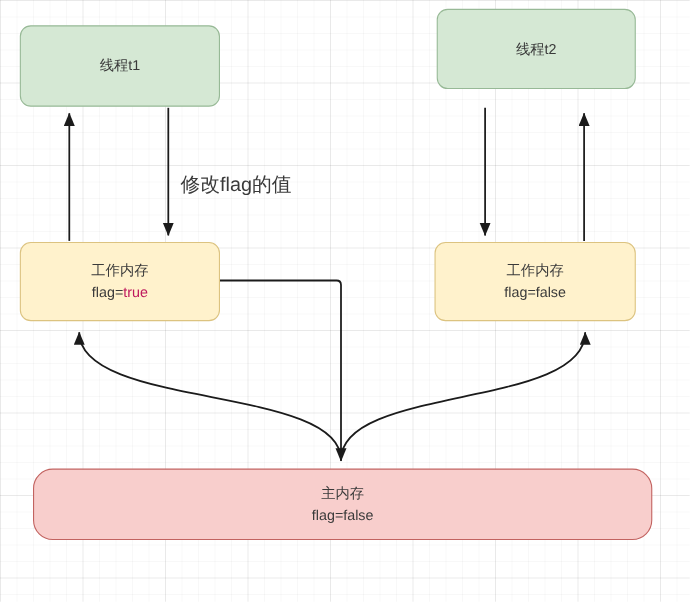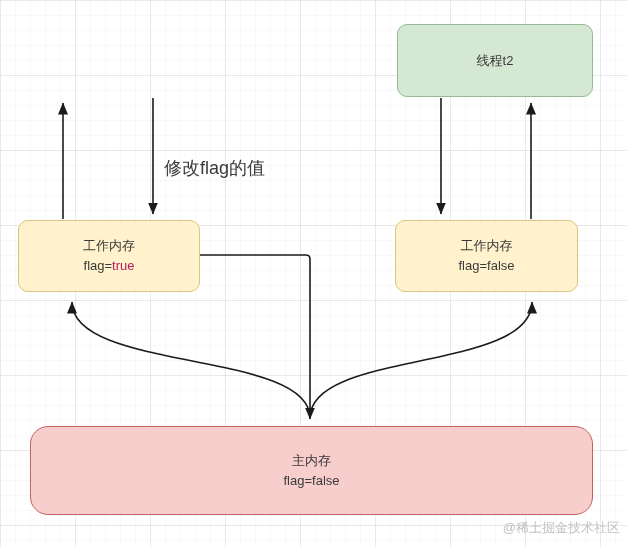--- a/index.html
+++ b/index.html
@@ -27,24 +27,24 @@
   .node-green{
     background:#d5e8d4;border:1px solid #97b996;border-radius:10px;
   }
   .node-yellow{
     background:#fff2cc;border:1px solid #dcc380;border-radius:10px;
   }
   .node-red{
     background:#f8cecc;border:1px solid #c26360;border-radius:18px;
   }
   #thread-t1{left:18px;top:23px;width:182px;height:74px;}
-  #thread-t2{left:397px;top:24px;width:196px;height:73px;text-align:center;}
+  #thread-t2{left:397px;top:8px;width:181px;height:73px;text-align:center;}
   #wm-left{left:18px;top:220px;width:182px;height:72px;}
   #wm-right{left:395px;top:220px;width:183px;height:72px;}
-  #main-mem{left:30px;top:426px;width:563px;height:89px;}
+  #main-mem{left:30px;top:426px;width:563px;height:65px;}
   .flag-true{color:#be185d;}
   .edge-label{
     position:absolute;left:164px;top:156px;
     font-size:18px;color:#3a3a3a;white-space:nowrap;
   }
   .watermark{
     position:absolute;right:7px;top:519px;
     font-size:13px;color:#c2c2c2;white-space:nowrap;
   }
 </style>
@@ -68,20 +68,23 @@
 
     <path d="M531,219 L531,103" fill="none" stroke="#1b1b1b" stroke-width="1.6" marker-end="url(#arrow)"></path>
 
     <path d="M200,255 L306,255 Q310,255 310,259 L310,419" fill="none" stroke="#1b1b1b" stroke-width="1.6" marker-end="url(#arrow)"></path>
 
     <path d="M310,418 C310,350 72,372 72,302" fill="none" stroke="#1b1b1b" stroke-width="1.6" marker-end="url(#arrow)"></path>
 
     <path d="M310,418 C310,350 532,372 532,302" fill="none" stroke="#1b1b1b" stroke-width="1.6" marker-end="url(#arrow)"></path>
   </svg>
 
+  <div class="node node-green" id="thread-t1">
+    <span>线程t1</span>
+  </div>
 
   <div class="node node-green" id="thread-t2">
     <span>线程t2</span>
   </div>
 
   <div class="edge-label">修改flag的值</div>
 
   <div class="node node-yellow" id="wm-left">
     <span>工作内存</span>
     <span>
@@ -96,15 +99,14 @@
     </span>
   </div>
 
   <div class="node node-red" id="main-mem">
     <span>主内存</span>
     <span>
       <span>flag=</span><span>false</span>
     </span>
   </div>
 
-  <div class="watermark">@稀土掘金技术社区</div>
 
 </div>
 
 </body></html>

